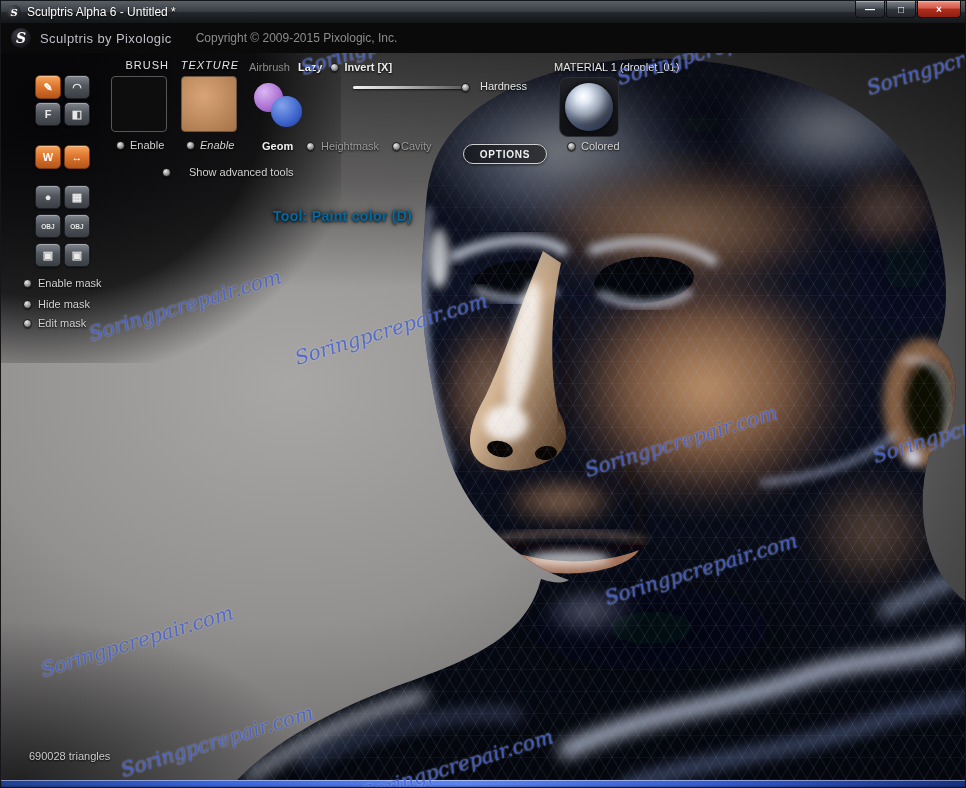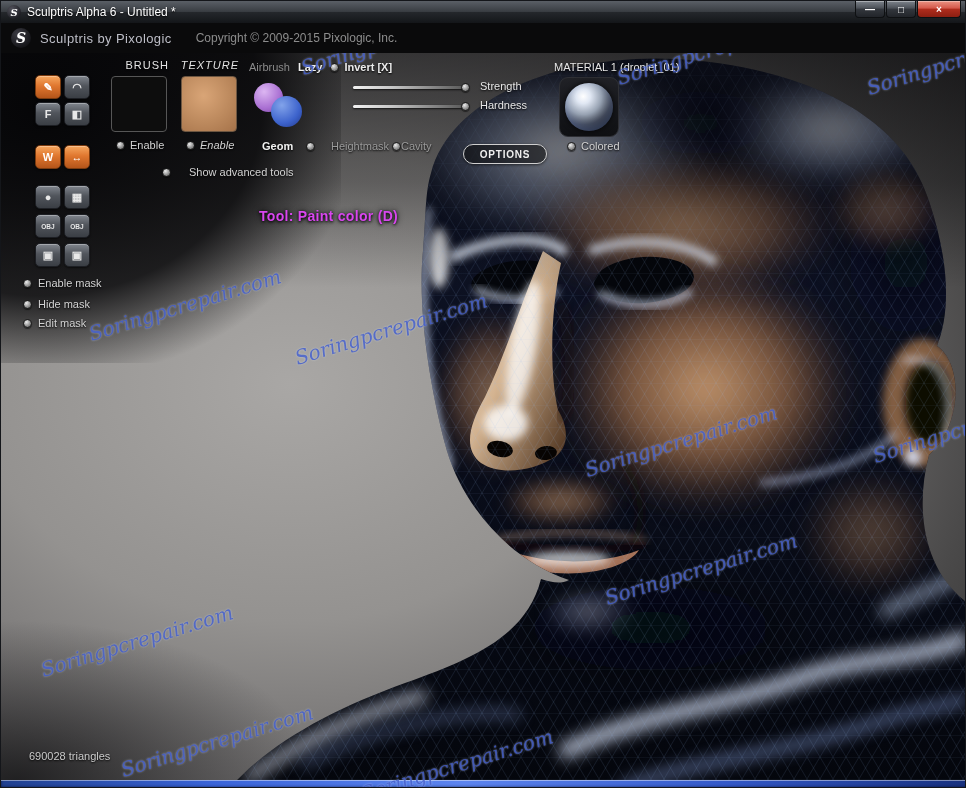--- a/index.html
+++ b/index.html
@@ -69,21 +69,21 @@
   .ml-air{font-size:11px;color:#8b8b8b;}
   .ml-lazy{font-size:11px;font-weight:bold;color:#f0f0f0;text-shadow:0 1px 2px #000;}
   .ml-invert{display:flex;align-items:center;gap:5px;}
   .ml-invert .lbl{font-weight:bold;color:#ececec;}
 
   .geom-circles{position:absolute;left:252px;top:28px;width:54px;height:52px;}
   .gc{position:absolute;border-radius:50%;}
   .gc.purple{left:1px;top:2px;width:29px;height:29px;background:radial-gradient(circle at 35% 30%,#dcb6f2,#a96fd2 60%,#7a44a0);}
   .gc.blue{left:18px;top:15px;width:31px;height:31px;background:radial-gradient(circle at 35% 30%,#82a3ea,#3d63cc 60%,#22388a);}
   .geom-label{position:absolute;left:261px;top:87px;font-size:11px;font-weight:bold;color:#f2f2f2;text-shadow:0 1px 2px #000;}
-  .hm-row{position:absolute;left:305px;top:87px;display:flex;align-items:center;gap:16px;}
+  .hm-row{position:absolute;left:305px;top:87px;display:flex;align-items:center;gap:6px;}
   .cav-row{position:absolute;left:391px;top:87px;display:flex;align-items:center;}
   .dim{color:#9b9b9b;}
 
   .sliders{position:absolute;left:352px;top:26px;}
   .srow{position:relative;width:240px;height:19px;}
   .track{position:absolute;left:0;top:7px;width:112px;height:3px;border-radius:2px;
          background:linear-gradient(90deg,#f2f2f2,#c6c6c6 35%,#8a8a8a 70%,#585858);box-shadow:0 1px 2px rgba(0,0,0,.7);}
   .knob{position:absolute;top:-4px;width:10px;height:10px;border-radius:50%;border:1px solid #222;
         background:radial-gradient(circle at 35% 30%,#f2f2f2,#a2a2a2 60%,#5f5f5f);}
   .end-dot{position:absolute;right:-5px;top:-3px;}
@@ -97,21 +97,21 @@
   .material-tile{position:absolute;left:558px;top:24px;width:60px;height:60px;border-radius:9px;border:1px solid #2e2f34;
                  background:linear-gradient(#202126,#0f1013);display:flex;align-items:center;justify-content:center;
                  box-sizing:border-box;}
   .material-sphere{width:48px;height:48px;border-radius:50%;
                    background:radial-gradient(circle at 38% 28%,#fff,#e0e7f3 16%,#97a2b2 40%,#3c4250 62%,#0c0e12 82%,#000 100%);
                    box-shadow:inset 0 -4px 8px rgba(120,150,220,.35),0 0 6px rgba(0,0,0,.8);}
   .colored-row{position:absolute;left:566px;top:87px;display:flex;align-items:center;gap:5px;}
 
   .advanced-row{position:absolute;left:161px;top:113px;display:flex;align-items:center;gap:18px;}
 
-  .tool-status{position:absolute;left:258px;top:155px;font-size:14px;font-weight:bold;color:#d946ef;
+  .tool-status{position:absolute;left:272px;top:155px;font-size:14px;font-weight:bold;color:#0369a1;
                letter-spacing:.3px;text-shadow:0 1px 3px #000,0 0 6px rgba(0,0,0,.85);}
 
   .tri-count{position:absolute;left:28px;top:697px;font-size:11px;color:#cbcbcb;text-shadow:0 1px 2px #000;}
 
   .bottom-strip{position:absolute;left:0;bottom:0;width:100%;height:9px;z-index:25;
                 background:linear-gradient(90deg,#20408f,#3a64d8 22%,#5c84ef 48%,#3358c8 75%,#17307e);
                 box-shadow:inset 0 1px 0 rgba(255,255,255,.45),inset 0 -2px 3px rgba(0,0,20,.6);}
 
   
   .wm-layer{position:absolute;inset:0;pointer-events:none;z-index:30;}
@@ -365,26 +365,20 @@
       <span class="cav-row">
         <span class="dot"></span>
         <span class="lbl dim">Cavity</span>
       </span>
 
       <div class="sliders">
         <div class="srow">
           <div class="track">
             <span class="dot end-dot"></span>
           </div>
-          <span class="slabel">Strength</span>
-        </div>
-        <div class="srow">
-          <div class="track">
-            <span class="dot end-dot"></span>
-          </div>
           <span class="slabel">Hardness</span>
         </div>
       </div>
 
       <div class="options-btn">OPTIONS</div>
 
       <span class="material-title">MATERIAL 1 (droplet_01)</span>
       <div class="material-tile">
         <div class="material-sphere"></div>
       </div>

